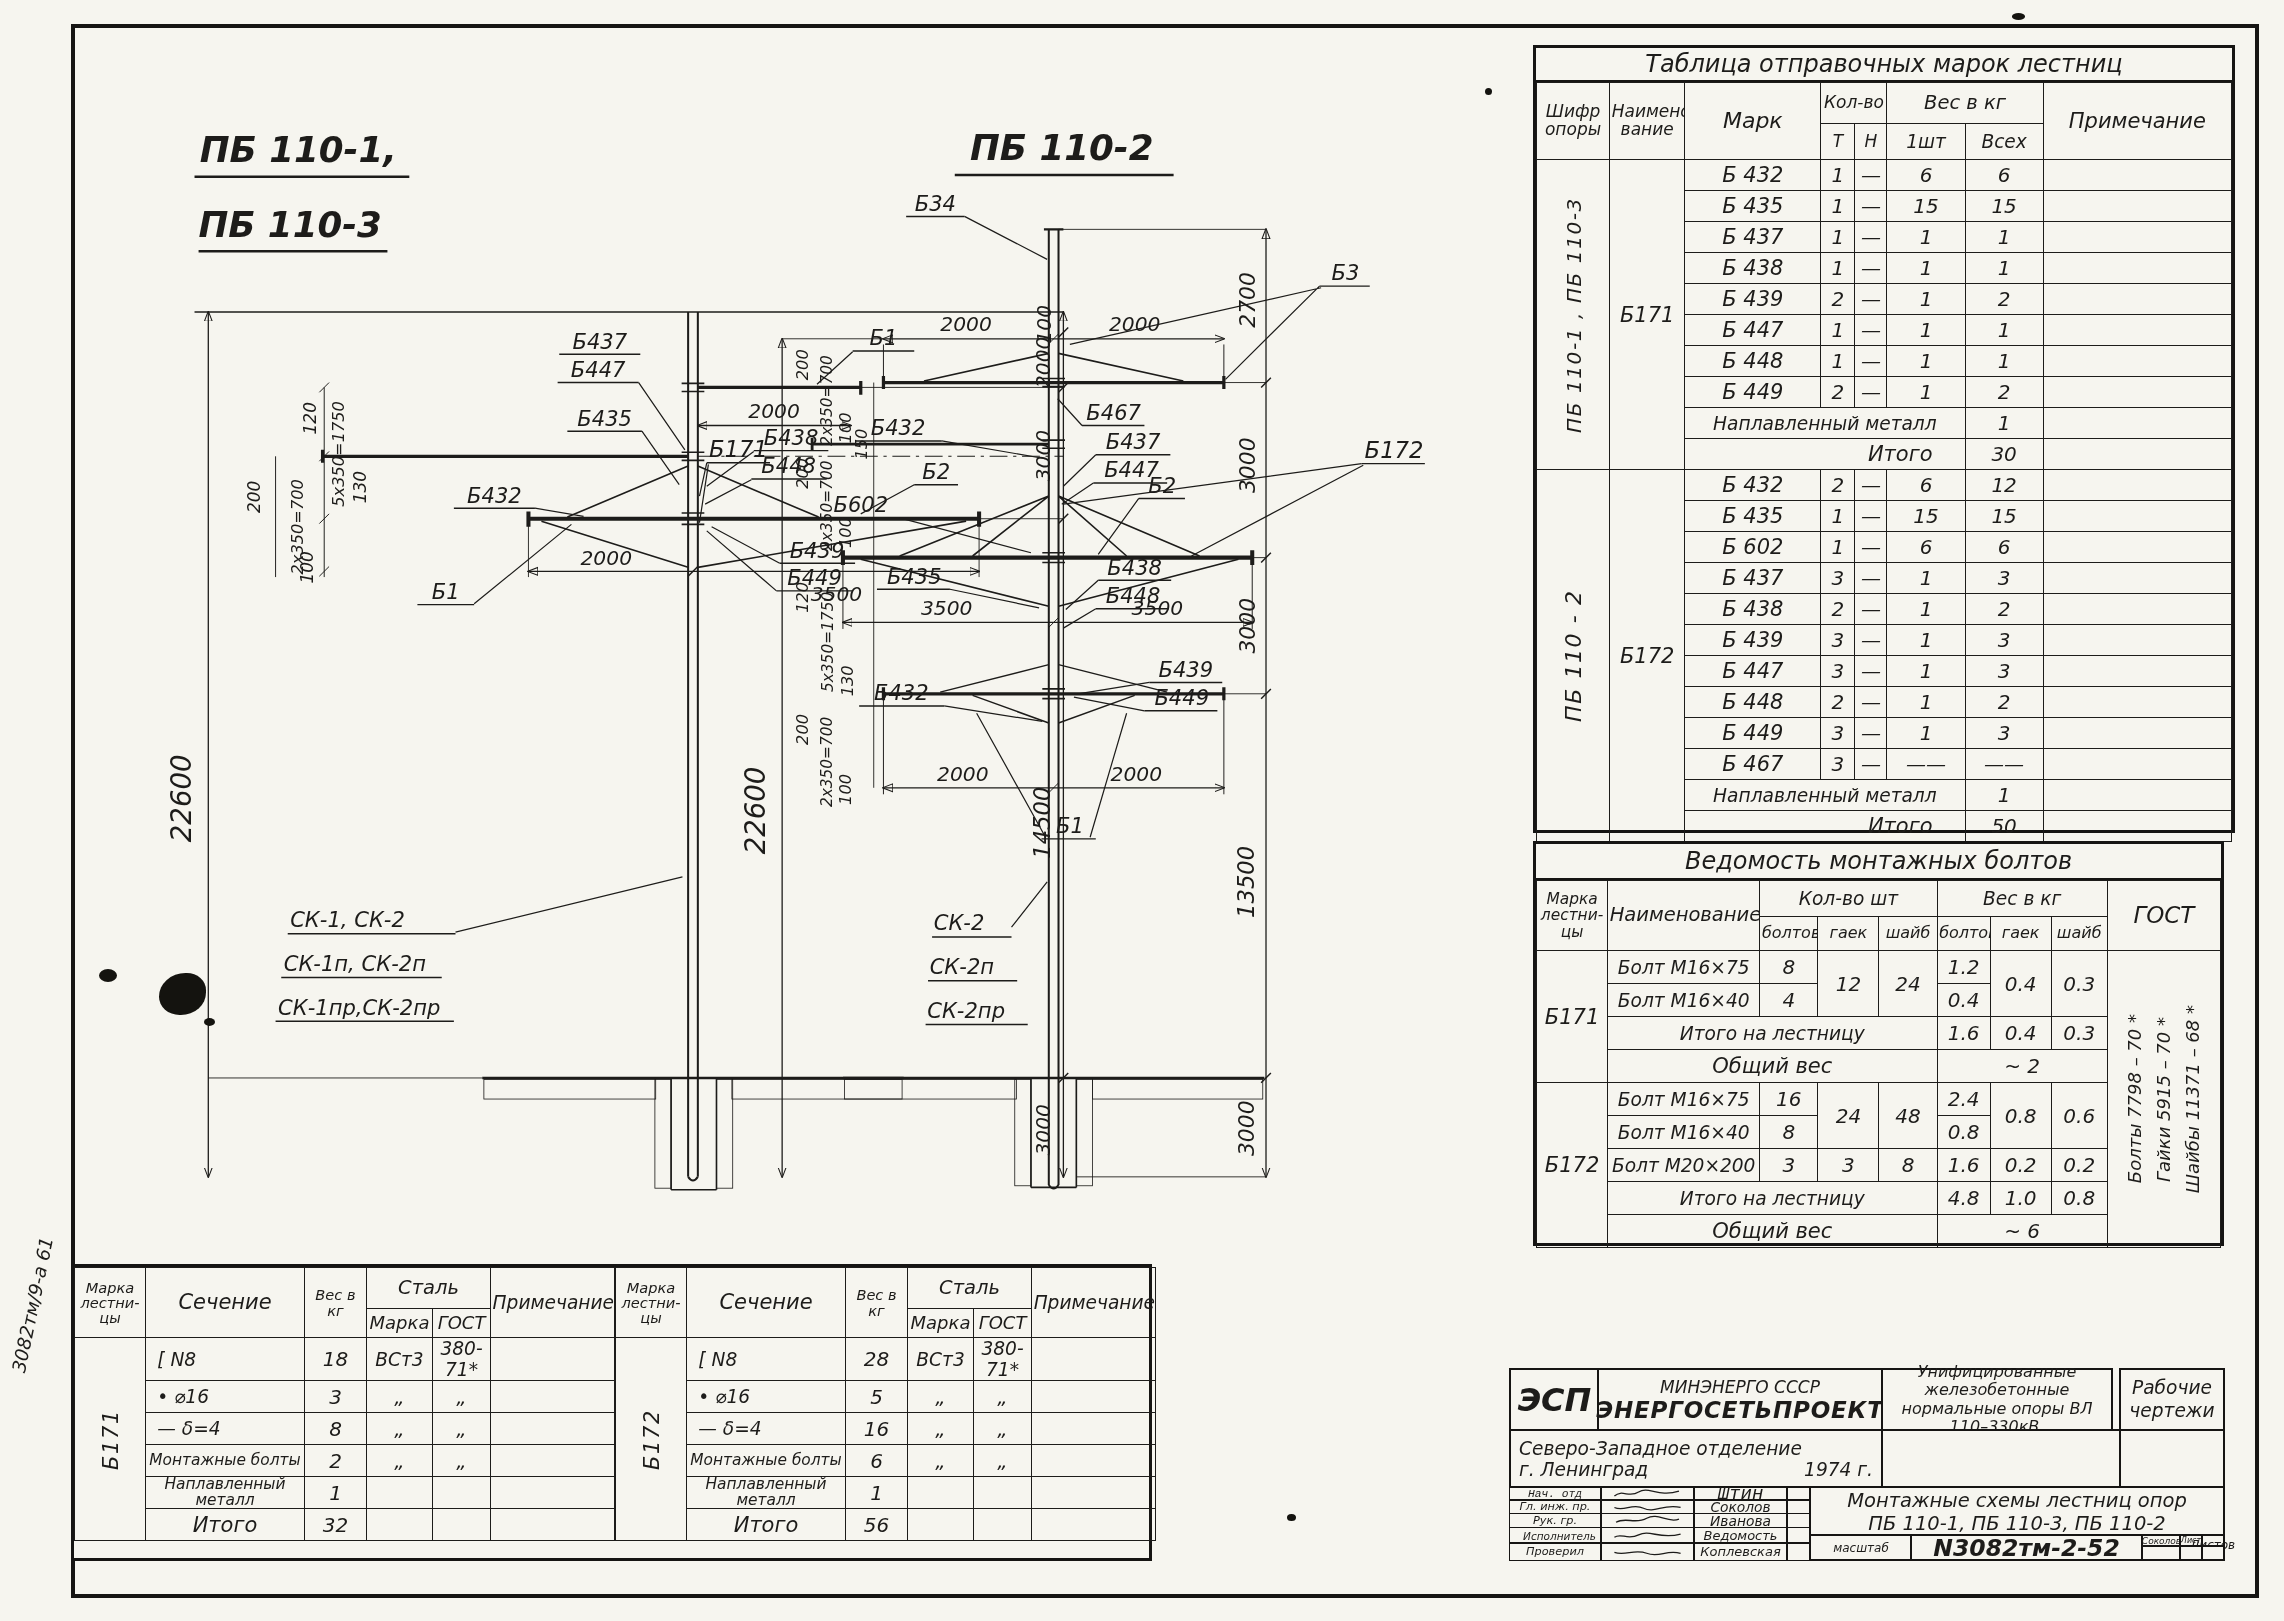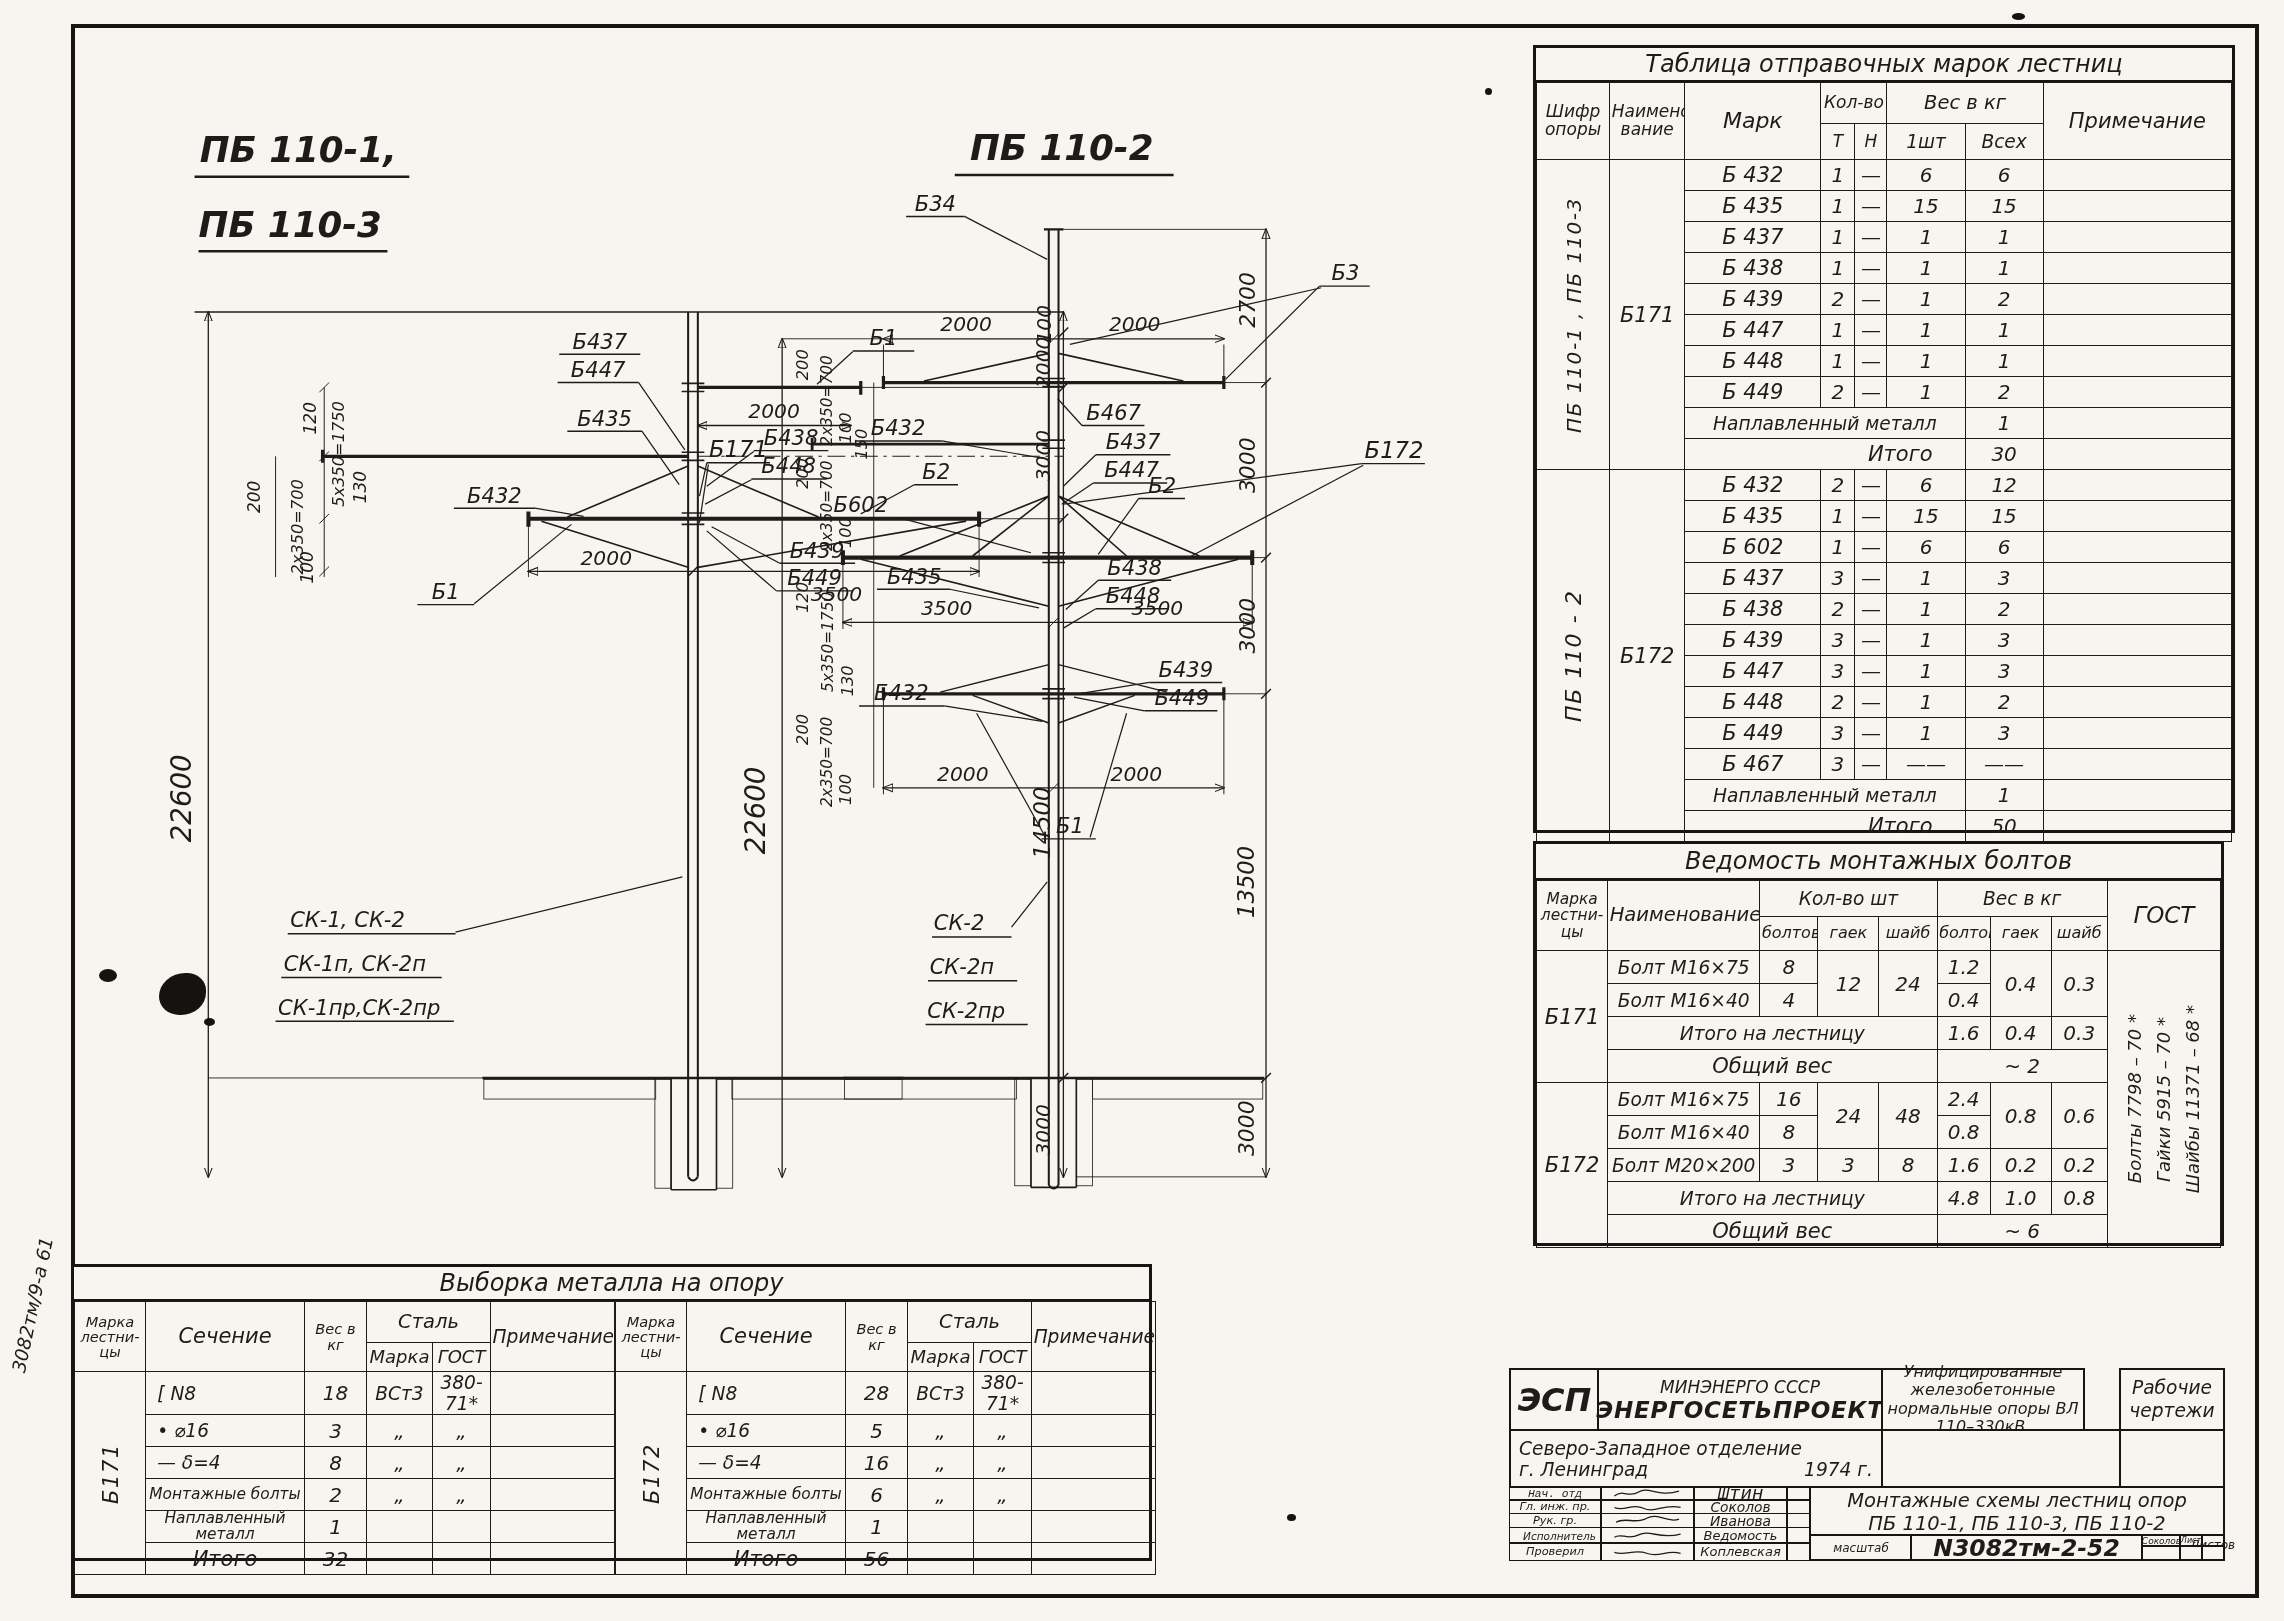--- a/index.html
+++ b/index.html
@@ -529,21 +529,20 @@
       </tr>
       <tr style="height:33px">
         <td colspan="4" class="mark">Общий вес</td>
         <td colspan="3">~ 6</td>
       </tr>
       </tbody>
     </table>
   </div>
 
   <div class="tblbox" style="left:71px;top:1264px;width:1081px;height:297px;">
-    <div class="tbltitle" style="height:32px;justify-content:center;">Выборка  металла  на  опору</div>
     <div style="display:flex;">
       <table style="width:541px">
         <colgroup>
             <col style="width:71px">
             <col style="width:159px">
             <col style="width:62px">
             <col style="width:66px">
             <col style="width:58px">
             <col style="width:124px">
           </colgroup>
@@ -672,21 +671,21 @@
       </table>
     </div>
   </div>
 
   <div class="tb">
     <div class="tbc" style="left:0;top:0;width:91px;height:63px;font-size:32px;font-weight:bold;">ЭСП</div>
     <div class="tbc" style="left:88px;top:0;width:286px;height:63px;">
       <div style="font-size:17px;">МИНЭНЕРГО СССР</div>
       <div style="font-size:23px;font-weight:bold;letter-spacing:0.8px;">ЭНЕРГОСЕТЬПРОЕКТ</div>
     </div>
-    <div class="tbc" style="left:372px;top:0;width:204px;height:63px;font-size:16px;line-height:1.15;padding:0 2px;">Унифицированные железобетонные нормальные опоры ВЛ 110–330кВ.</div>
+    <div class="tbc" style="left:372px;top:0;width:232px;height:63px;font-size:16px;line-height:1.15;padding:0 2px;">Унифицированные железобетонные нормальные опоры ВЛ 110–330кВ.</div>
     <div class="tbc" style="left:610px;top:0;width:106px;height:63px;font-size:18.6px;line-height:1.2;">Рабочие чертежи</div>
     <div class="tbc" style="left:0;top:61px;width:374px;height:59px;align-items:flex-start;padding:3.2px 8px;box-sizing:border-box;">
       <div style="font-size:18.6px;">Северо-Западное отделение</div>
       <div style="font-size:18.6px;width:100%;display:flex;justify-content:space-between;">
         <span>г. Ленинград</span>
         <span>1974 г.</span>
       </div>
     </div>
     <div class="tbc" style="left:372px;top:61px;width:240px;height:59px;"></div>
     <div class="tbc" style="left:610px;top:61px;width:106px;height:59px;"></div>

